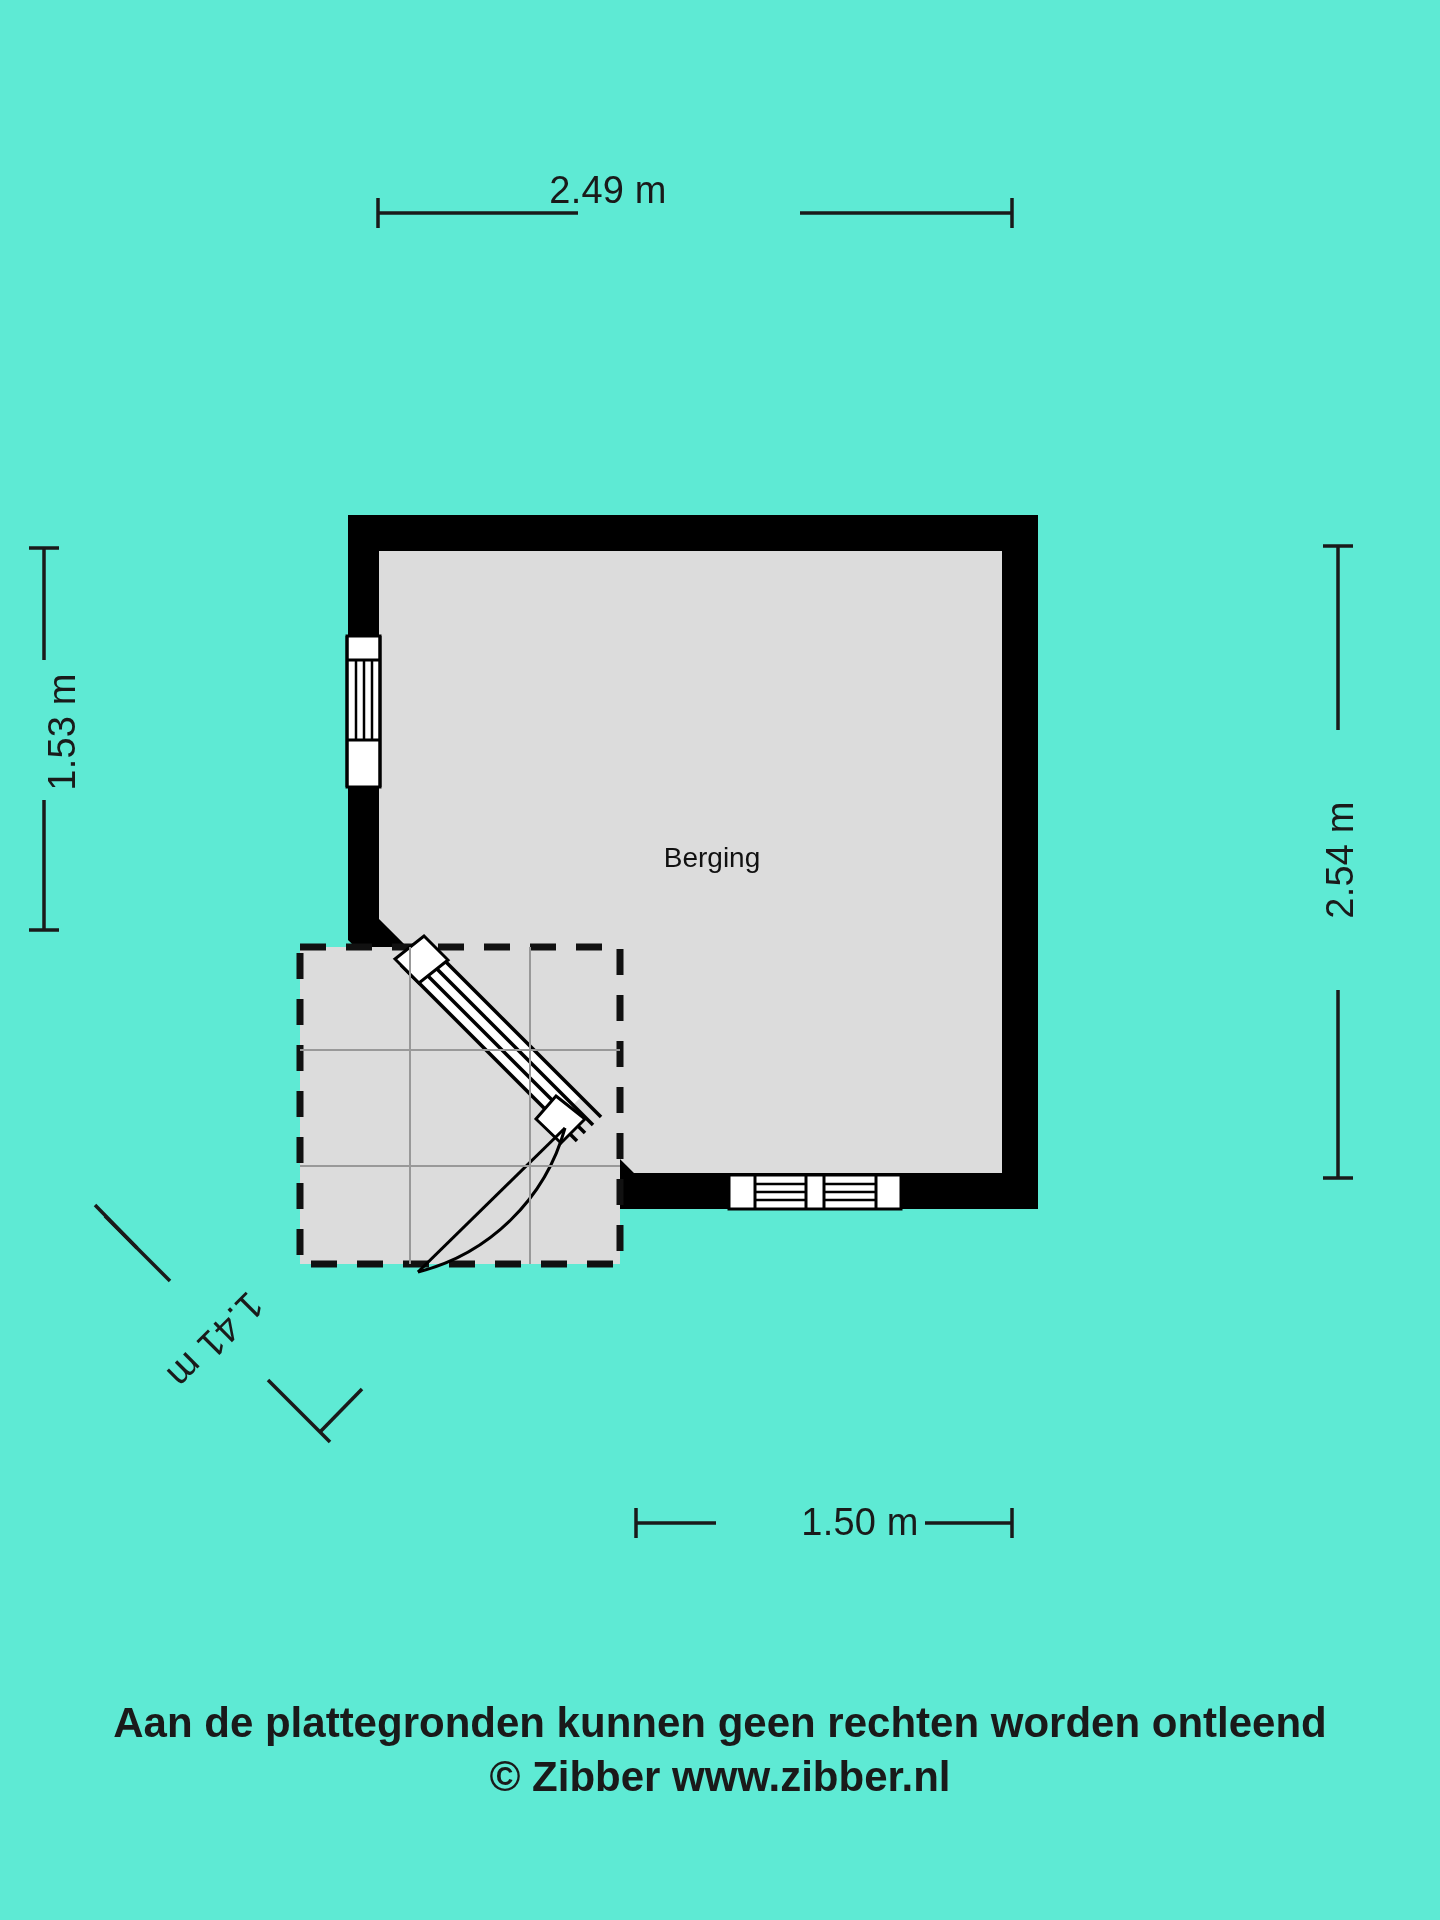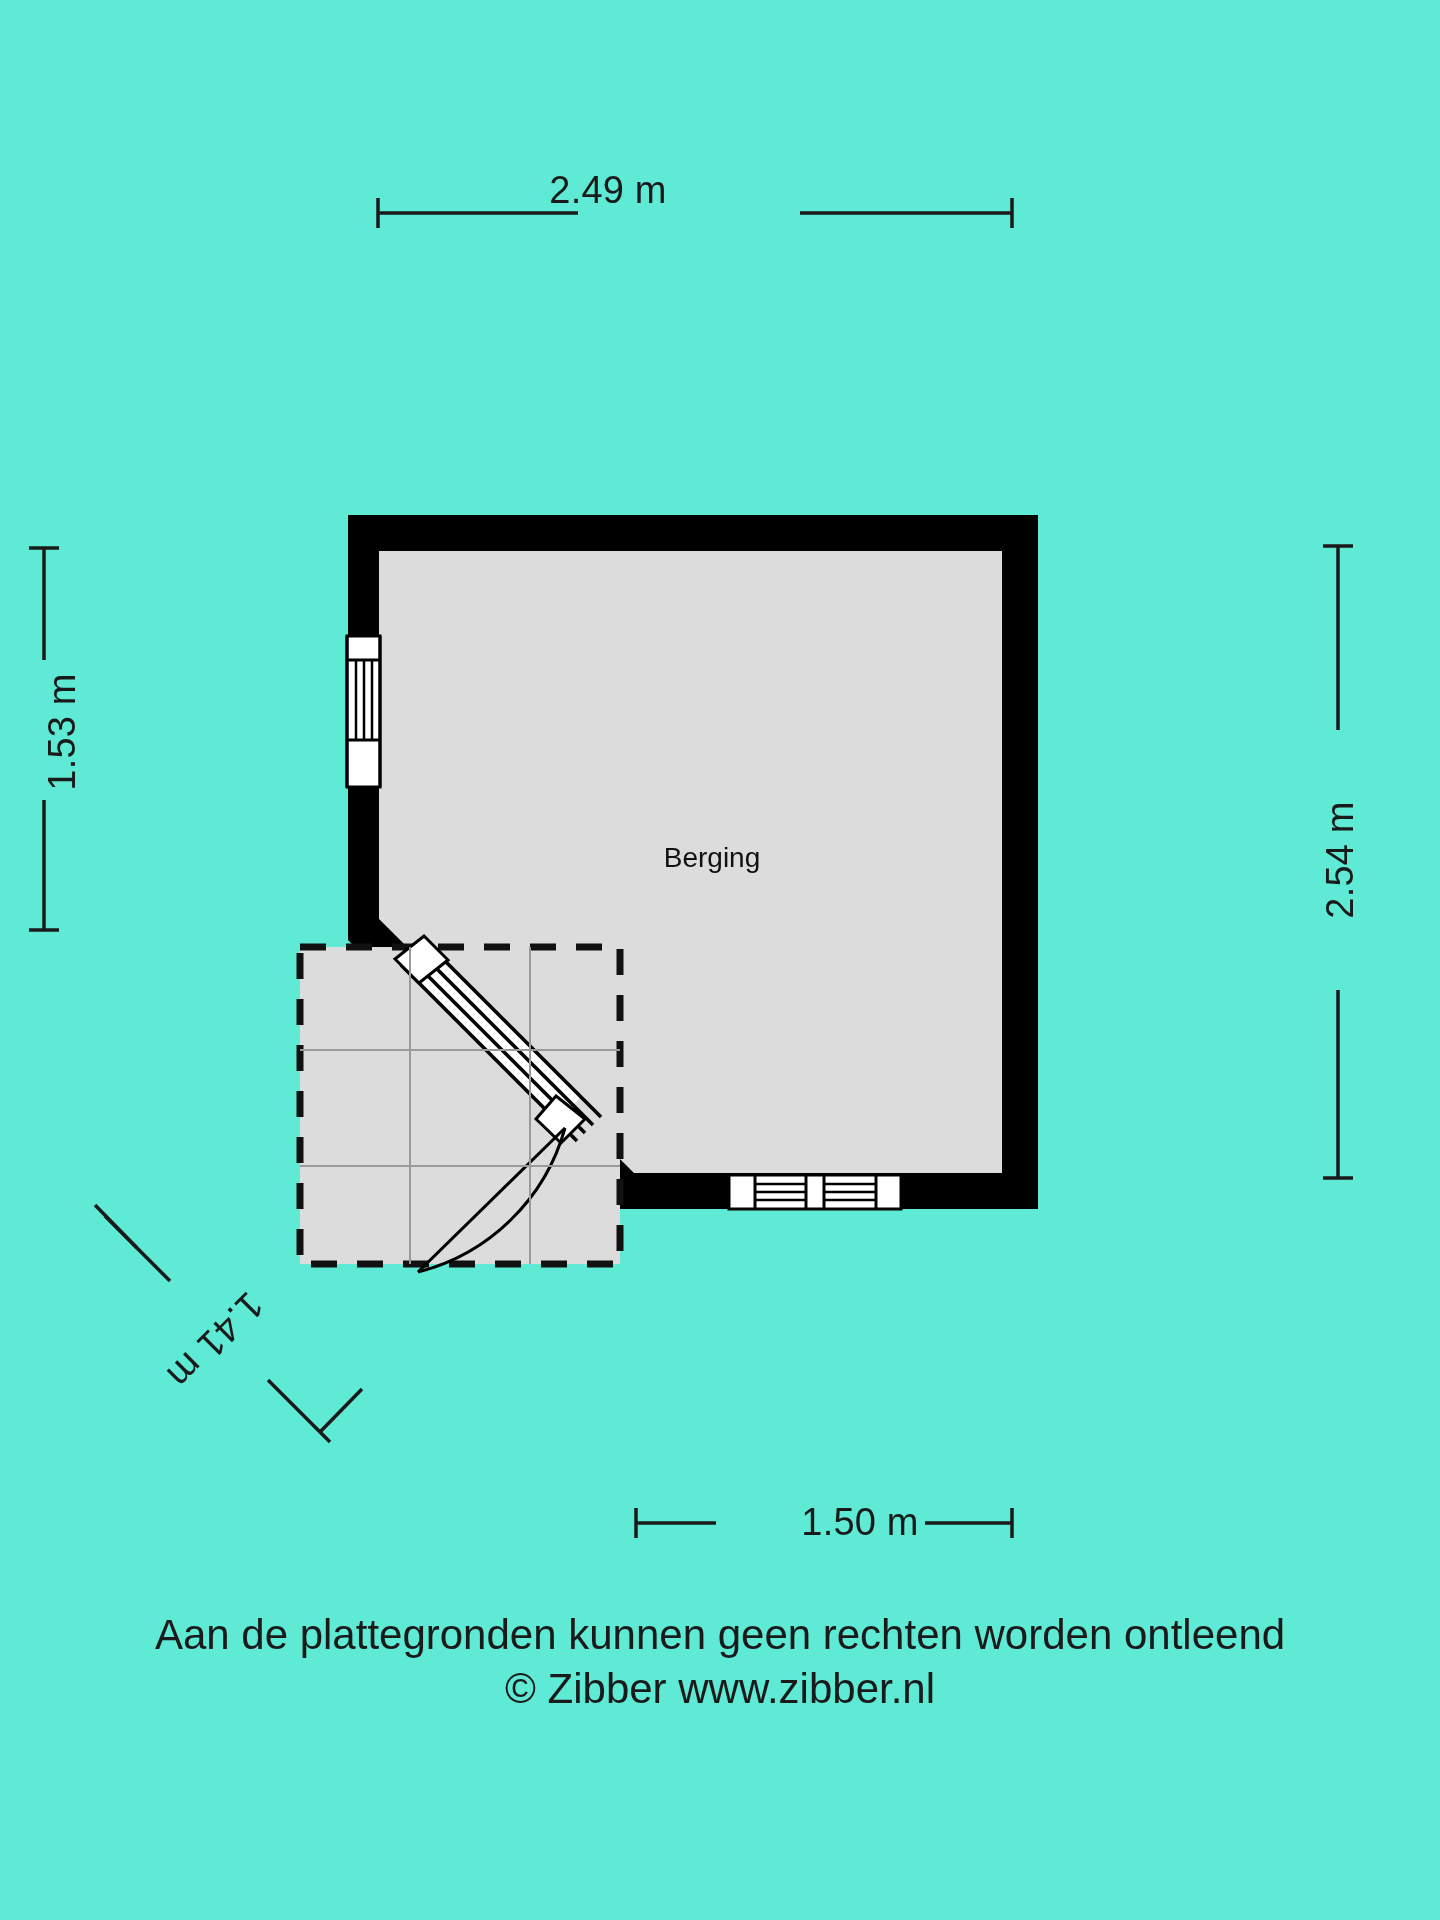--- a/index.html
+++ b/index.html
@@ -71,25 +71,26 @@
     transform: translate(-50%, -50%);
     font-family: "Liberation Sans", sans-serif;
     font-size: 28px;
     color: #111111;
     white-space: nowrap;
     margin-top: 36px;
   }
   #footer {
     position: absolute;
     left: 0;
-    top: 1608px;
+    top: 1696px;
     width: 1440px;
     text-align: center;
     font-family: "Liberation Sans", sans-serif;
     color: #1a1a1a;
+    font-weight: bold;
   }
   #footer-line1 {
     display: block;
     font-size: 42px;
     line-height: 54px;
     white-space: nowrap;
   }
   #footer-line2 {
     display: block;
     font-size: 42px;

